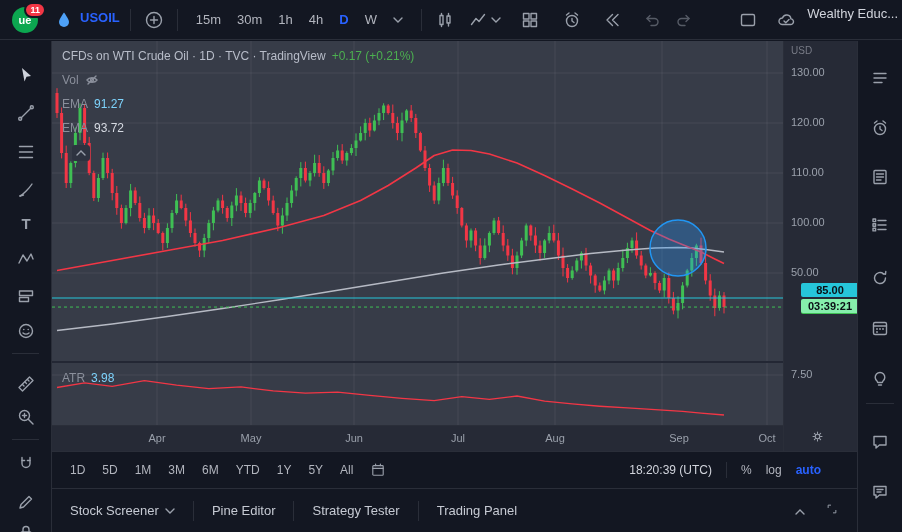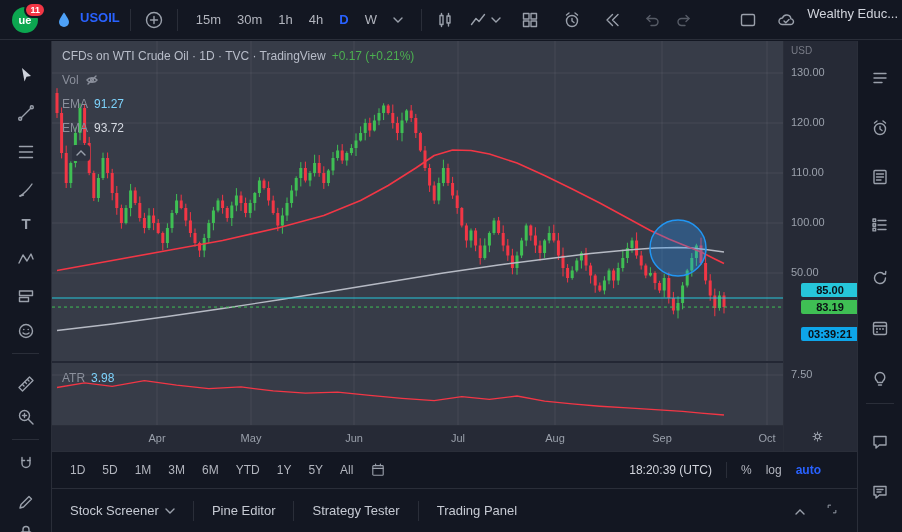--- a/index.html
+++ b/index.html
@@ -611,31 +611,31 @@
 
     <div class="scalecol">
       <span class="usd">USD</span>
       <span class="px-label" style="top:25px">130.00</span>
       <span class="px-label" style="top:75px">120.00</span>
       <span class="px-label" style="top:125px">110.00</span>
       <span class="px-label" style="top:175px">100.00</span>
       <span class="px-label" style="top:225px">50.00</span>
       <div class="px-badge" style="top:242px;background:#26c6da">85.00</div>
       <div class="px-badge" style="top:259px;background:#3fbf54">83.19</div>
-      <div class="px-badge" style="top:286px;background:#0ea5e9">03:39:21</div>
+      <div class="px-badge" style="top:258px;background:#86efac">03:39:21</div>
       <span class="px-label" style="top:327px">7.50</span>
     </div>
 
     <div id="time-axis" class="timeaxis">
         <span class="month" style="left: 105px;">Apr</span>
         <span class="month" style="left: 199px;">May</span>
         <span class="month" style="left: 302px;">Jun</span>
         <span class="month" style="left: 406px;">Jul</span>
         <span class="month" style="left: 503px;">Aug</span>
-        <span class="month" style="left: 610px; text-align: right;">Sep</span>
+        <span class="month" style="left: 627px; text-align: right;">Sep</span>
         <span class="month" style="left: 715px;">Oct</span>
       </div>
     <div class="axis-gear">
       <svg class="ic" style="width:15px;height:15px" viewBox="0 0 20 20">
         <circle cx="10" cy="10" r="3"></circle>
         <path d="M10 4 v2 M10 14 v2 M4 10 h2 M14 10 h2 M5.8 5.8 l1.4 1.4 M12.8 12.8 l1.4 1.4 M14.2 5.8 l-1.4 1.4 M7.2 12.8 l-1.4 1.4"></path>
       </svg>
     </div>
 
     <div class="btoolbar">

